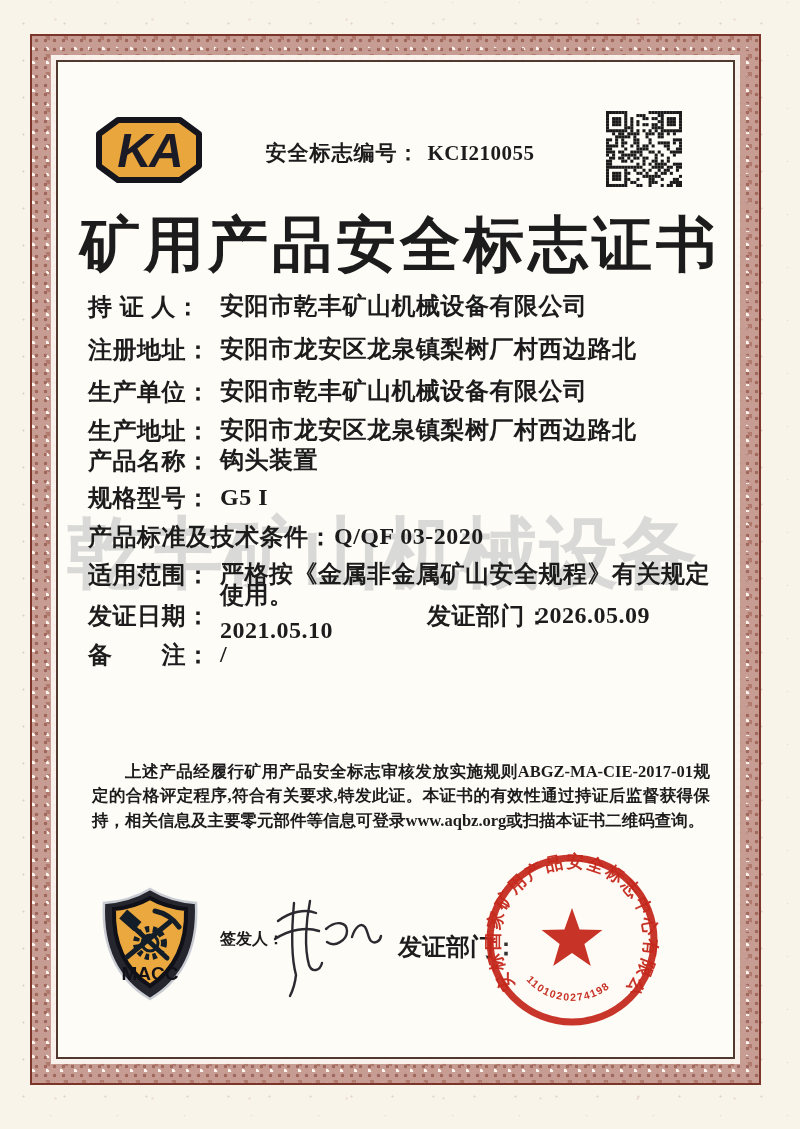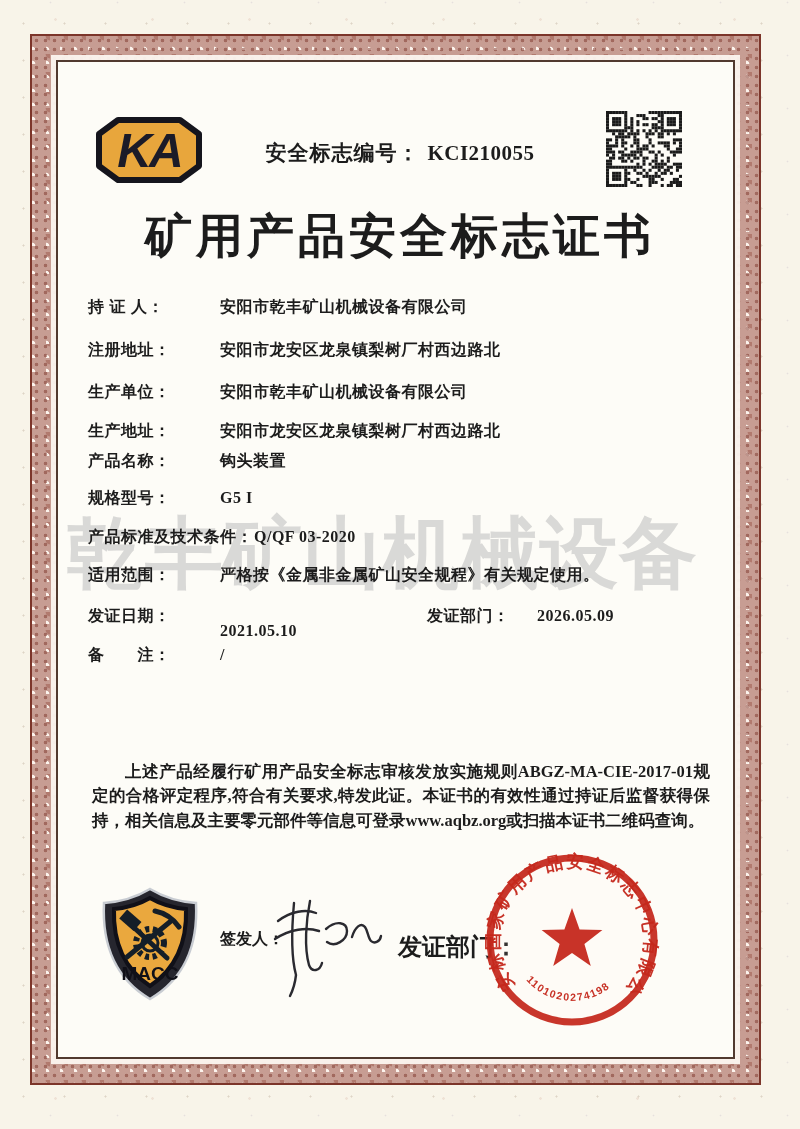--- a/index.html
+++ b/index.html
@@ -36,24 +36,24 @@
     position:absolute;left:66px;top:502px;z-index:2;white-space:nowrap;
     font-size:78px;font-weight:bold;letter-spacing:1px;color:#bdbdbd;opacity:.55;
     font-family:"Liberation Sans","DejaVu Sans",sans-serif;
   }
   .layer{position:absolute;inset:0;z-index:3;}
   .abs{position:absolute;}
 
   .cert-no{left:210px;top:139px;width:380px;text-align:center;
     font-size:21px;font-weight:bold;letter-spacing:1px;}
   .cert-no .num{margin-left:8px;font-family:"Liberation Serif","DejaVu Serif",serif;letter-spacing:.5px;}
-  .title{left:0;right:0;top:205px;text-align:center;font-size:47px;font-weight:bold;
+  .title{left:0;right:0;top:205px;text-align:center;font-size:60px;font-weight:bold;
     letter-spacing:4px;font-family:"Liberation Serif","DejaVu Serif",serif;}
 
-  .row{position:absolute;left:88px;width:630px;display:flex;align-items:flex-start;font-size:16px;line-height:21px;}
+  .row{position:absolute;left:88px;width:630px;display:flex;align-items:flex-start;font-size:24px;line-height:21px;}
   .lbl{font-weight:bold;width:132px;flex:0 0 132px;white-space:pre;letter-spacing:.5px;}
   .lbl.wide{width:auto;flex:0 0 auto;margin-right:1px;}
   .val{font-weight:bold;font-family:"Liberation Serif","DejaVu Serif",serif;letter-spacing:.5px;}
   .val.issue{width:207px;flex:0 0 207px;margin-top:15px;}
   .lbl.mid{width:110px;flex:0 0 110px;}
 
   .statement{left:92px;top:743px;width:618px;font-size:16.5px;line-height:24.5px;
     font-weight:bold;text-align:justify;text-indent:2em;
     font-family:"Liberation Serif","DejaVu Serif",serif;}
 

